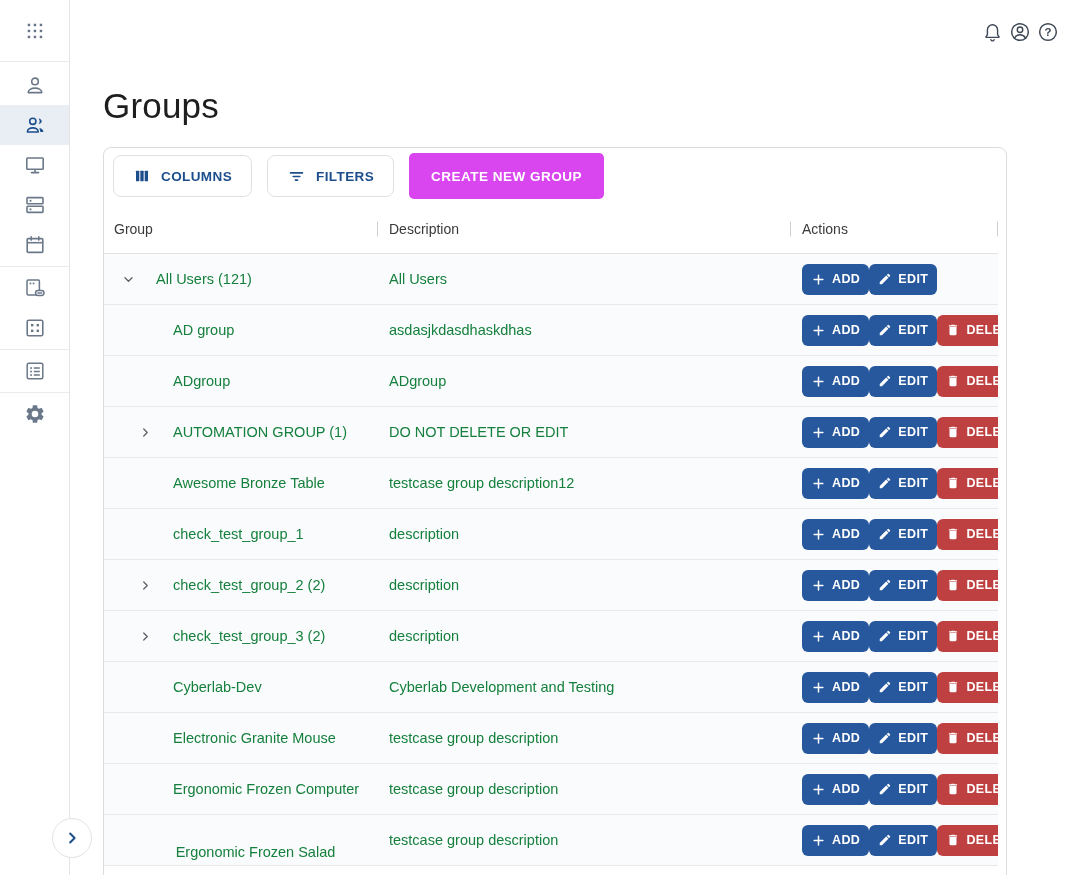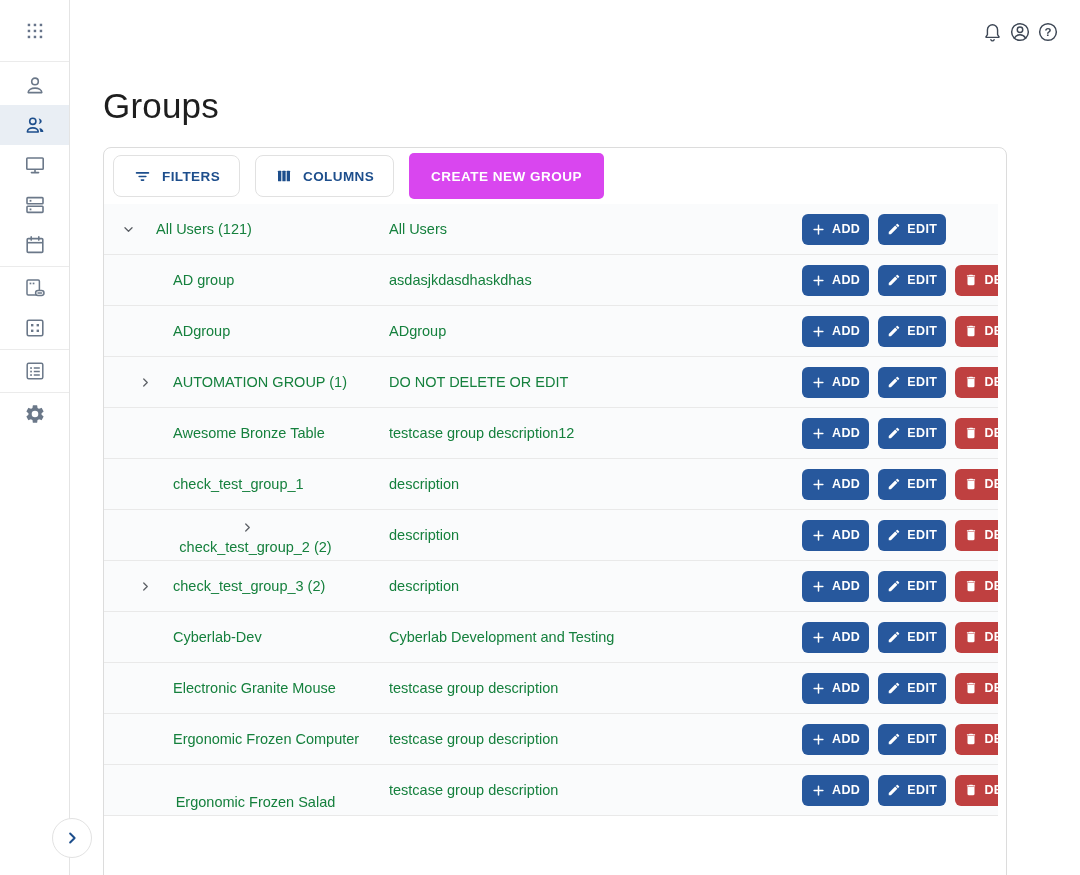--- a/index.html
+++ b/index.html
@@ -69,21 +69,21 @@
   .hc-actions { width:207px; padding-left:11px; }
   .row { display:flex; height:51px; align-items:center; background:#fafbfc; border-bottom:1px solid #e9e9e9; }
   .cell-group { width:274px; display:flex; align-items:center; }
   .chev-box {
     width:24px; height:24px; margin-right:16px; flex:none;
     display:flex; align-items:center; justify-content:center;
     background:none; border:none; padding:0; cursor:pointer; color:#5c6066;
   }
   .row-name, .row-desc { font-size:14.5px; color:#15803d; }
   .cell-desc { width:413px; padding-left:11px; }
-  .cell-actions { width:207px; padding-left:11px; display:flex; gap:9px; align-items:center; }
+  .cell-actions { width:207px; padding-left:11px; display:flex; align-items:center; }
   .action-btn {
     height:31px; display:flex; align-items:center; gap:6px; padding:0 9px;
     border:none; border-radius:6px; color:#fff; font-weight:700; font-size:12.5px;
     letter-spacing:.4px; cursor:pointer; white-space:nowrap; flex:none; font-family:inherit;
   }
   .btn-add, .btn-edit { background:#27589d; }
   .btn-delete { background:#bf4040; }
   svg { display:block; }
 </style>
 </head>
@@ -234,42 +234,47 @@
   </span>
 </button>
 
 <main class="main">
   <h1 class="page-title">Groups</h1>
 
   <section class="card">
     <div class="toolbar">
       <button class="btn-outline">
         <span>
-          <svg width="19" height="19" viewBox="0 0 24 24" fill="none" stroke="currentColor" stroke-width="2.1" stroke-linecap="round">
-            <path d="M4.5 7.5h15M7.8 12h8.4M10.6 16.5h2.8"></path>
-          </svg>
-        </span>
-        <span>FILTERS</span>
-      </button>
-      <button class="btn-outline">
-        <span>
           <svg width="18" height="18" viewBox="0 0 24 24" fill="currentColor">
             <rect x="4" y="5" width="4.4" height="14" rx="0.8"></rect>
             <rect x="9.8" y="5" width="4.4" height="14" rx="0.8"></rect>
             <rect x="15.6" y="5" width="4.4" height="14" rx="0.8"></rect>
           </svg>
         </span>
         <span>COLUMNS</span>
       </button>
+      <button class="btn-outline">
+        <span>
+          <svg width="19" height="19" viewBox="0 0 24 24" fill="none" stroke="currentColor" stroke-width="2.1" stroke-linecap="round">
+            <path d="M4.5 7.5h15M7.8 12h8.4M10.6 16.5h2.8"></path>
+          </svg>
+        </span>
+        <span>FILTERS</span>
+      </button>
       <button class="btn-create">
         <span>CREATE NEW GROUP</span>
       </button>
     </div>
 
     <div class="grid">
+      <div class="grid-head">
+        <div class="hcell hc-group">Group</div>
+        <div class="hcell hc-desc">Description</div>
+        <div class="hcell hc-actions">Actions</div>
+      </div>
       <div id="rows">
           <div class="row">
     <div class="cell-group" style="padding-left: 12px;">
       <button class="chev-box">
         <svg class="chev-down" width="17" height="17" viewBox="0 0 24 24" fill="none" stroke="currentColor" stroke-width="1.8" stroke-linecap="round" stroke-linejoin="round">
                   <path d="M7 9.5l5 5 5-5"></path>
                 </svg>
 
       </button>
       <span class="row-name">All Users (121)</span>
@@ -483,21 +488,21 @@
         <span>
           <svg width="14" height="14" viewBox="0 0 24 24" fill="currentColor">
                     <path d="M6 19c0 1.1.9 2 2 2h8c1.1 0 2-.9 2-2V7H6v12zM19 4h-3.5l-1-1h-5l-1 1H5v2h14V4z"></path>
                   </svg>
         </span>
         <span>DELETE</span>
       </button>
     </div>
   </div>
           <div class="row">
-    <div class="cell-group" style="padding-left: 29px; flex-direction: column;">
+    <div class="cell-group" style="padding-left: 29px;">
       <button class="chev-box">
 
         <svg class="chev-right" width="17" height="17" viewBox="0 0 24 24" fill="none" stroke="currentColor" stroke-width="1.8" stroke-linecap="round" stroke-linejoin="round">
                   <path d="M9.5 7l5 5-5 5"></path>
                 </svg>
       </button>
       <span class="row-name">check_test_group_2 (2)</span>
     </div>
     <div class="cell-desc">
       <span class="row-desc">description</span>

